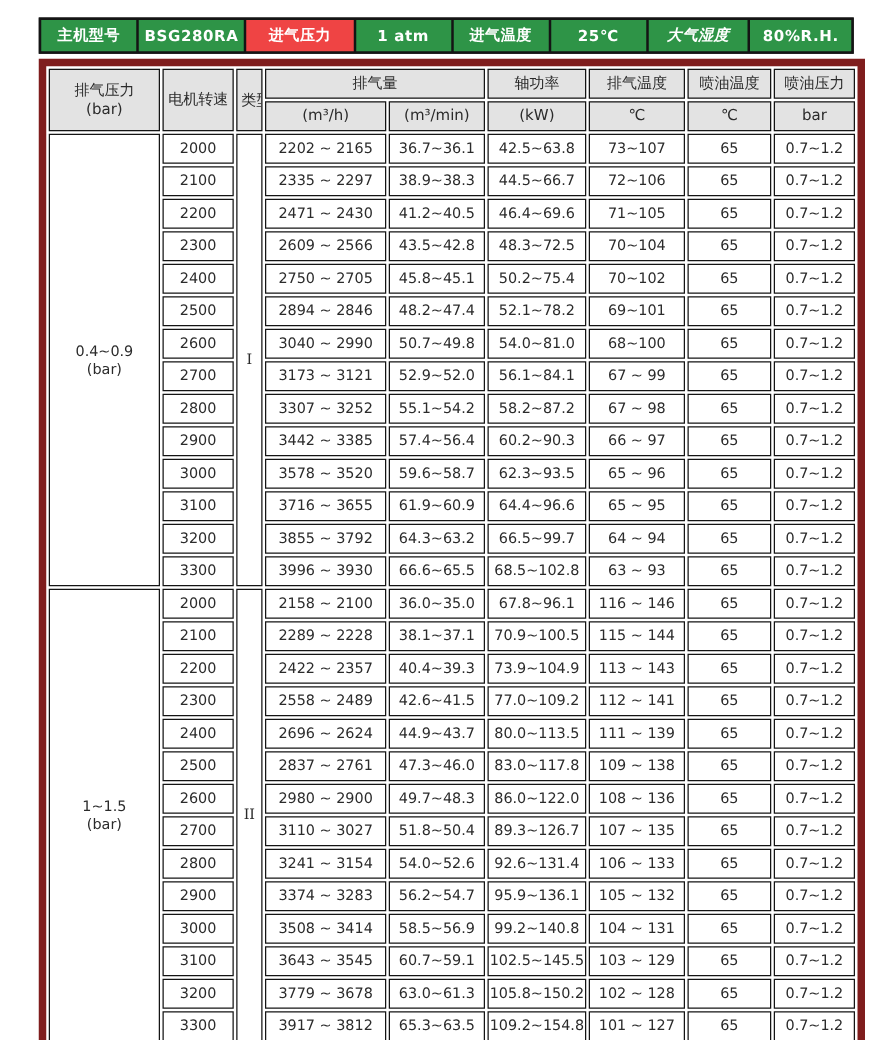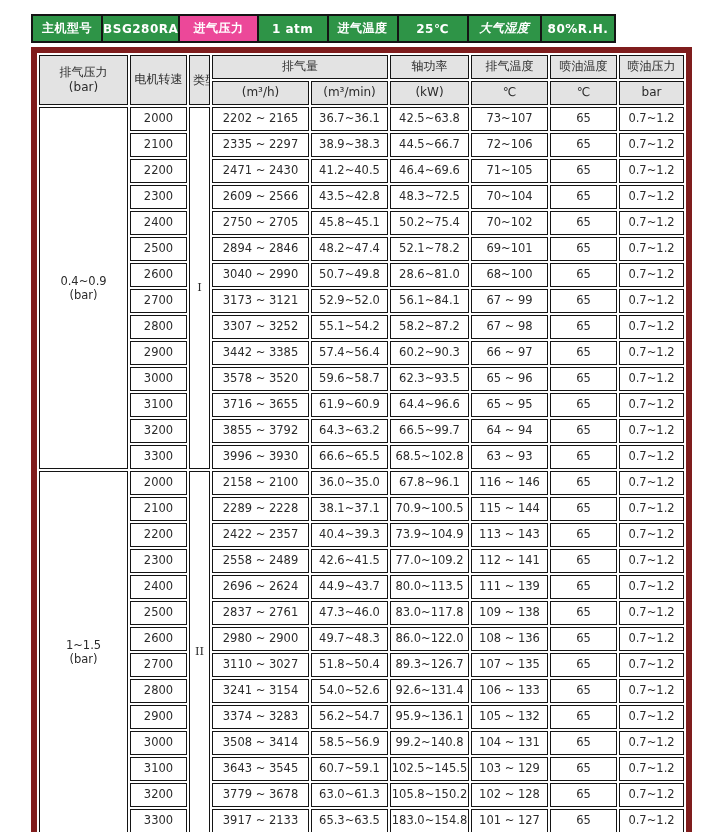--- a/index.html
+++ b/index.html
@@ -5,21 +5,21 @@
   html,body { margin:0; padding:0; background:#ffffff; }
   .page {
     position:relative; width:716px; height:832px; background:#ffffff;
     font-family:"DejaVu Sans","Liberation Sans",sans-serif; color:#2b2b2b;
     overflow:hidden;
   }
   .sheet { position:absolute; left:31px; top:14px; }
 
   
   .banner {
-    box-sizing:border-box; width:585px; height:29px;
+    box-sizing:border-box; width:652px; height:29px;
     display:flex; gap:2px; border:2px solid #141414; background:#141414;
   }
   .banner-cell {
     display:flex; align-items:center; justify-content:center;
     color:#ffffff; font-size:12px; font-weight:bold; letter-spacing:0.5px;
     white-space:nowrap;
   }
 
   
   table.main {
@@ -45,21 +45,21 @@
 </style>
 </head>
 <body>
 
 <div class="page">
   <div class="sheet">
 
     <div class="banner">
       <div class="banner-cell" style="flex: 1 1 0%; background: rgb(46, 148, 71);">主机型号</div>
       <div class="banner-cell" style="flex: 1.11 1 0%; background: rgb(46, 148, 71);">BSG280RA</div>
-      <div class="banner-cell" style="flex: 1.12 1 0%; background: #ec4899;">进气压力</div>
+      <div class="banner-cell" style="flex: 1.12 1 0%; background: #ef4444;">进气压力</div>
       <div class="banner-cell" style="flex: 1 1 0%; background: rgb(46, 148, 71);">1 atm</div>
       <div class="banner-cell" style="flex: 1 1 0%; background: rgb(46, 148, 71); text-align: right;">进气温度</div>
       <div class="banner-cell" style="flex: 1 1 0%; background: rgb(46, 148, 71);">25℃</div>
       <div class="banner-cell" style="flex: 1.05 1 0%; background: rgb(46, 148, 71); font-style: italic;">大气湿度</div>
       <div class="banner-cell" style="flex: 1.06 1 0%; background: rgb(46, 148, 71);">80%R.H.</div>
     </div>
 
     <table class="main">
       <colgroup>
         <col style="width:89px">
@@ -158,21 +158,21 @@
             <td>48.2~47.4</td>
             <td>52.1~78.2</td>
             <td>69~101</td>
             <td>65</td>
             <td>0.7~1.2</td>
           </tr>
           <tr>
             <td>2600</td>
             <td>3040 ~ 2990</td>
             <td>50.7~49.8</td>
-            <td>28.6~81.0</td>
+            <td>54.0~81.0</td>
             <td>68~100</td>
             <td>65</td>
             <td>0.7~1.2</td>
           </tr>
           <tr>
             <td>2700</td>
             <td>3173 ~ 3121</td>
             <td>52.9~52.0</td>
             <td>56.1~84.1</td>
             <td>67 ~ 99</td>
@@ -352,23 +352,23 @@
             <td>3200</td>
             <td>3779 ~ 3678</td>
             <td>63.0~61.3</td>
             <td>105.8~150.2</td>
             <td>102 ~ 128</td>
             <td>65</td>
             <td>0.7~1.2</td>
           </tr>
           <tr>
             <td>3300</td>
-            <td>3917 ~ 2133</td>
+            <td>3917 ~ 3812</td>
             <td>65.3~63.5</td>
-            <td>183.0~154.8</td>
+            <td>109.2~154.8</td>
             <td>101 ~ 127</td>
             <td>65</td>
             <td>0.7~1.2</td>
           </tr>
         </tbody>
     </table>
 
   </div>
 </div>
 

